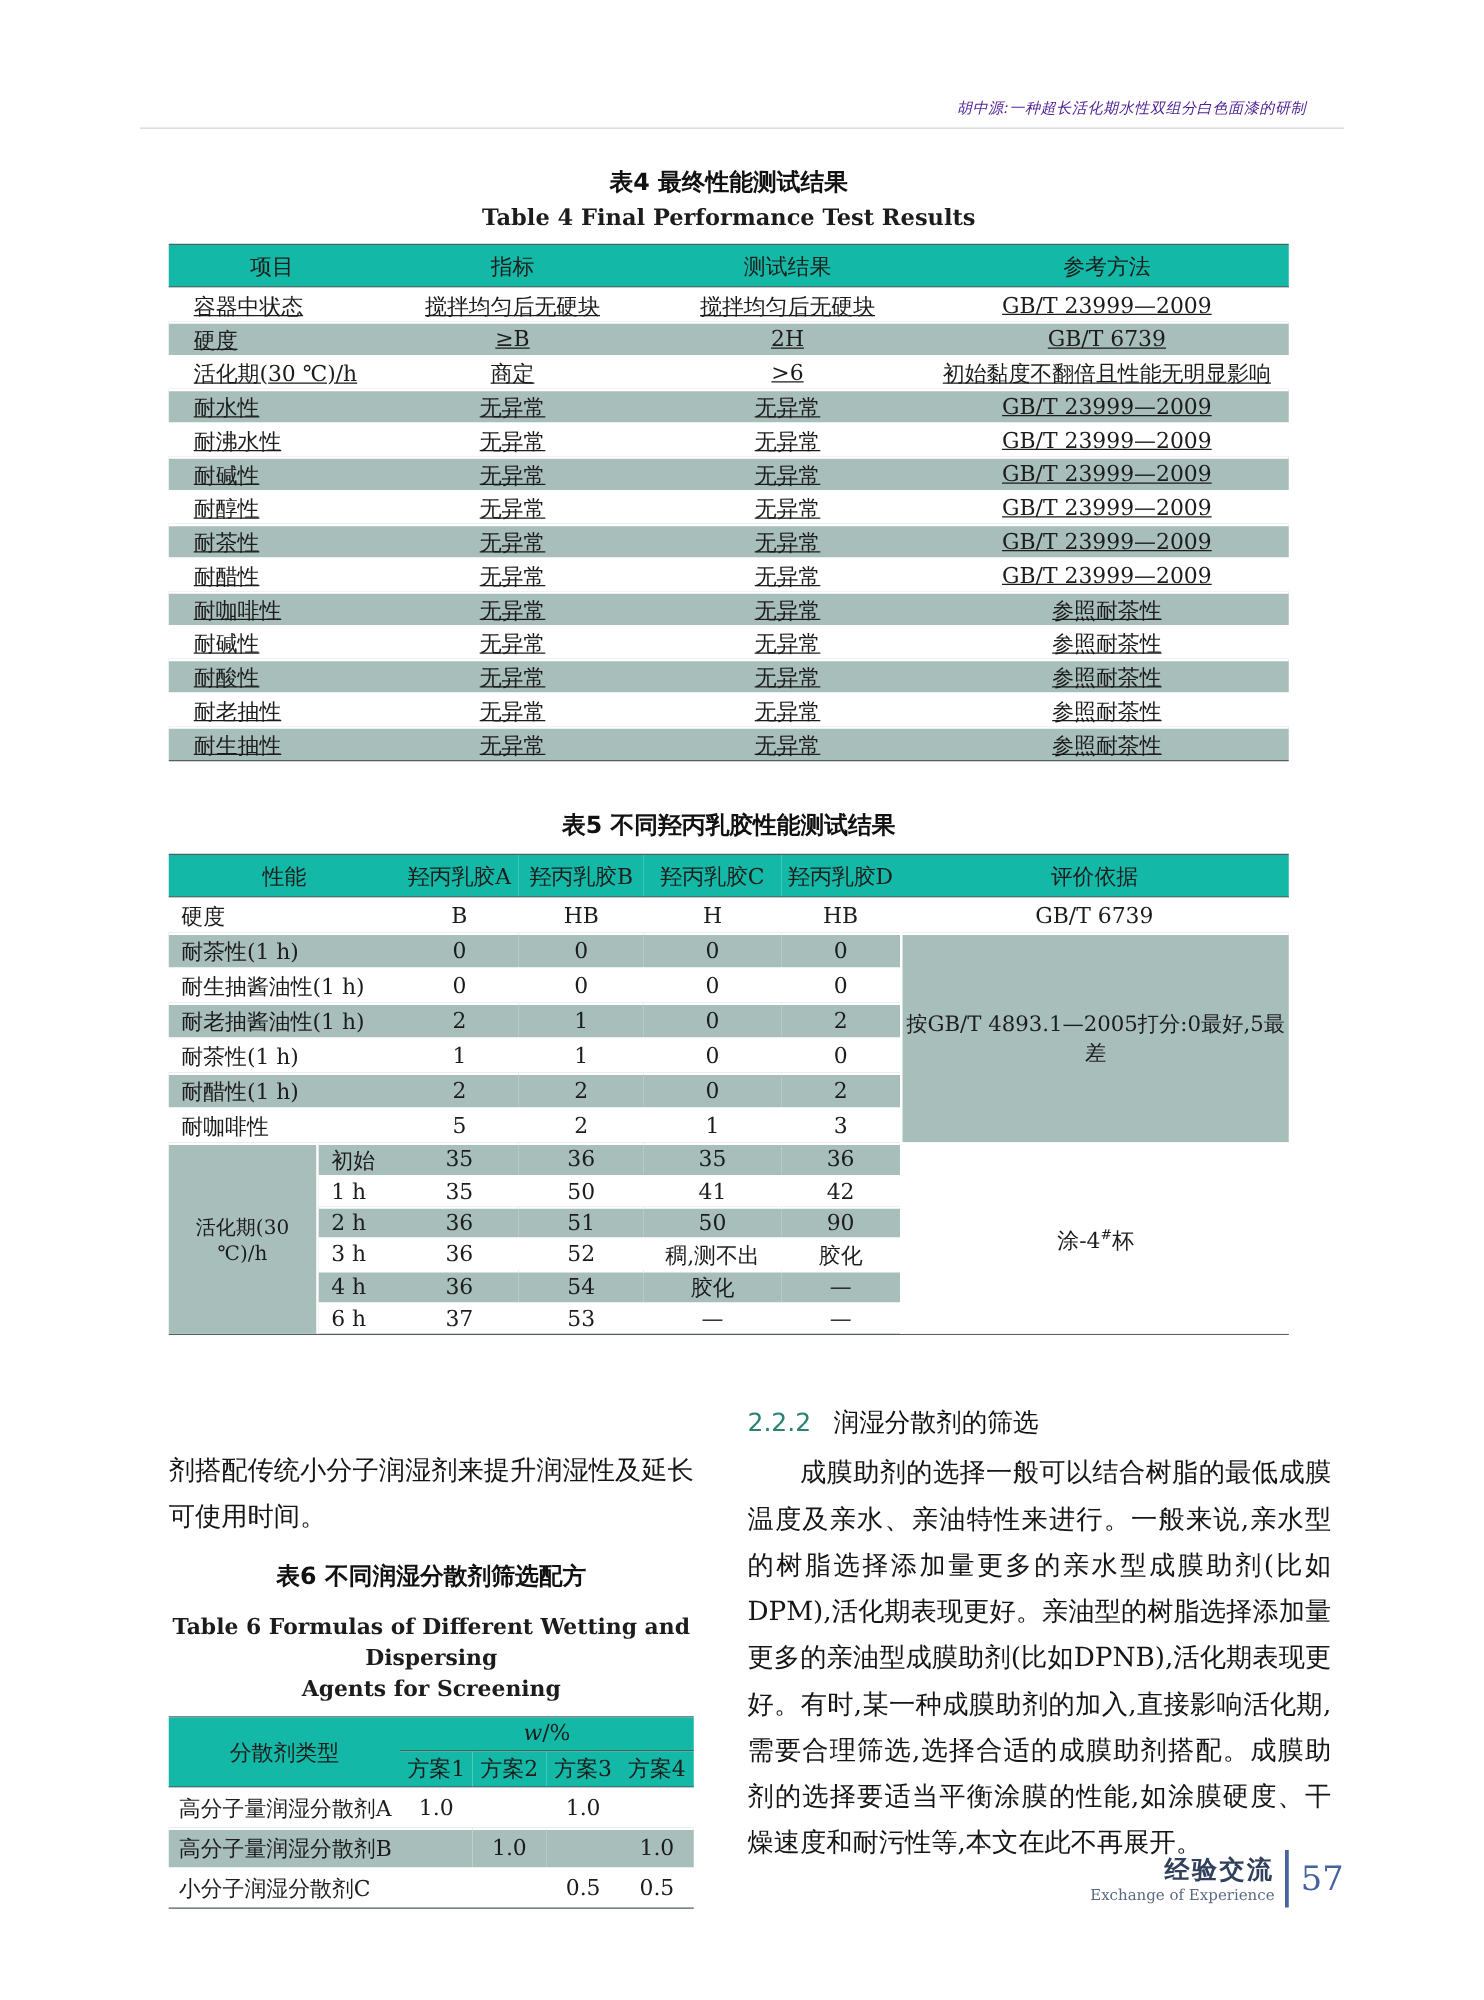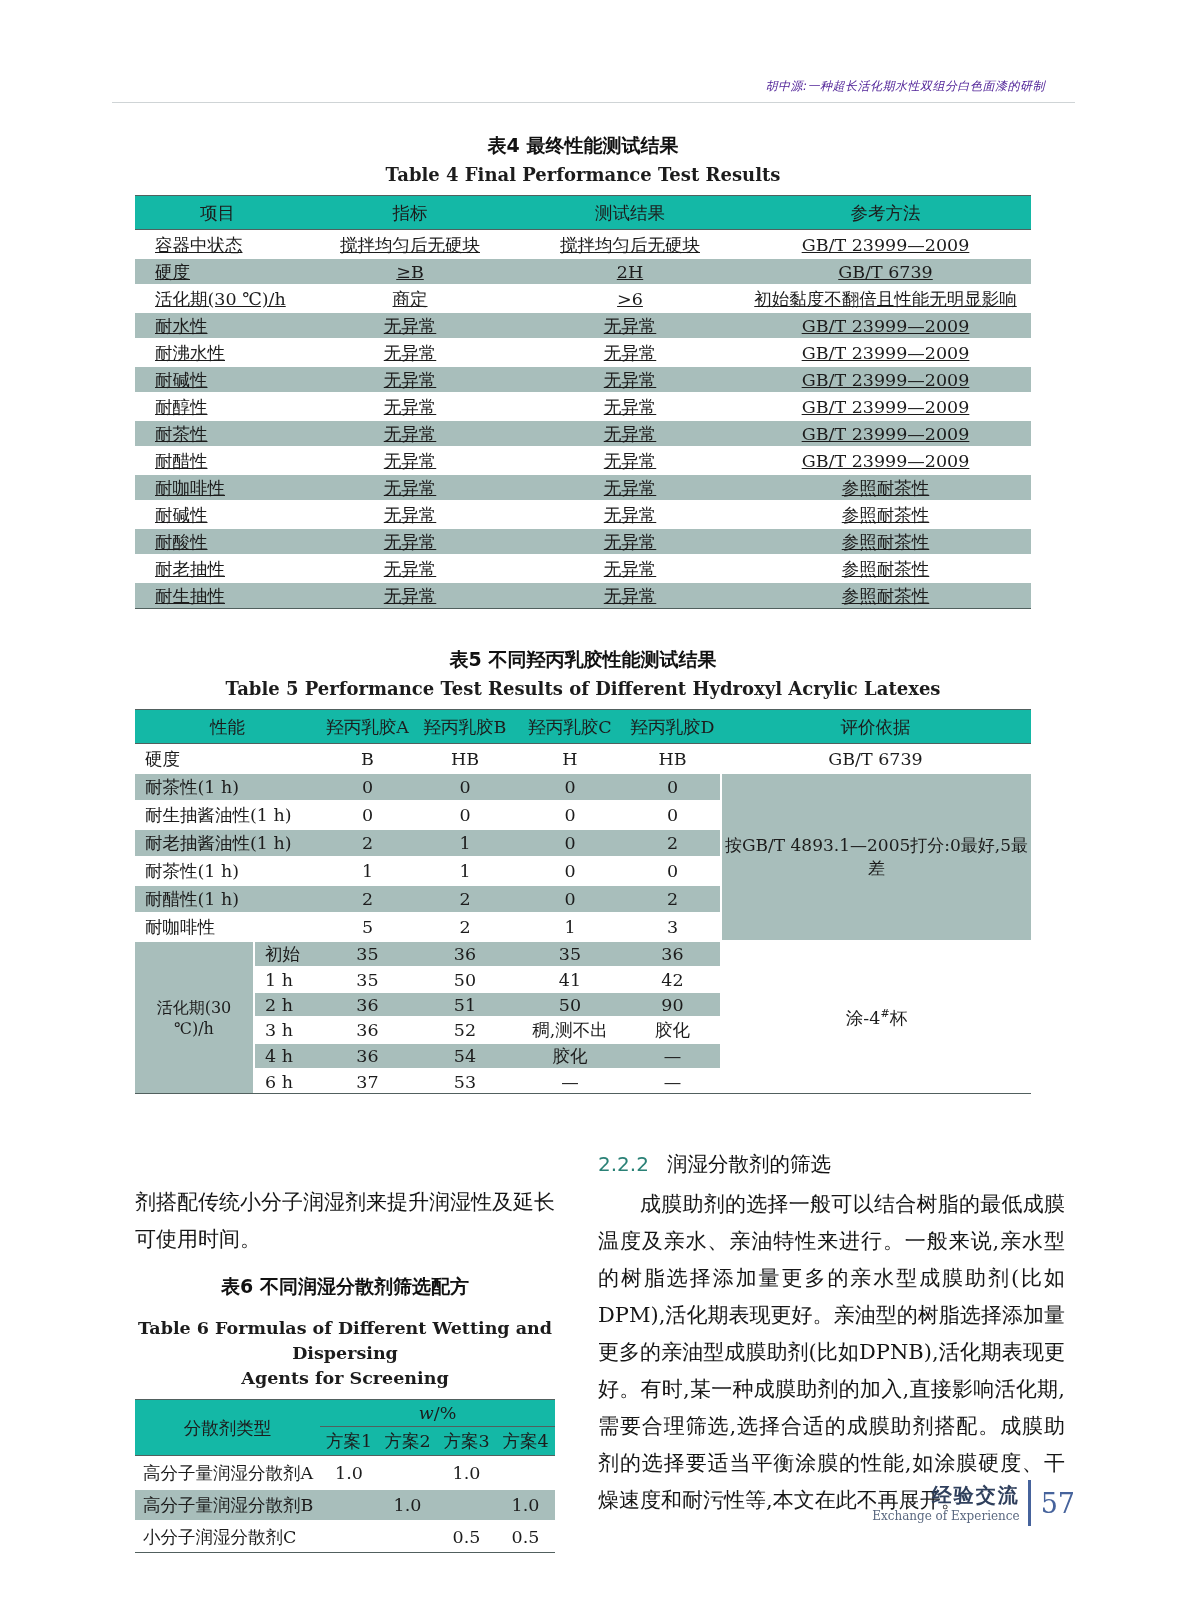--- a/index.html
+++ b/index.html
@@ -201,21 +201,20 @@
               <td>无异常</td>
               <td>参照耐茶性</td>
             </tr>
       </tbody>
         </table>
     </div>
   </div>
 
   <div class="tbl-block">
     <div class="title-cn t5-title">表5  不同羟丙乳胶性能测试结果</div>
-    <div class="title-en">Table 5  Performance Test Results of Different Hydroxyl Acrylic Latexes</div>
     <div class="tbl-frame">
       <table class="t5">
         <colgroup>
             <col class="c0">
             <col class="c1">
             <col class="ca">
             <col class="cb">
             <col class="cc">
             <col class="cd">
             <col class="cn">

